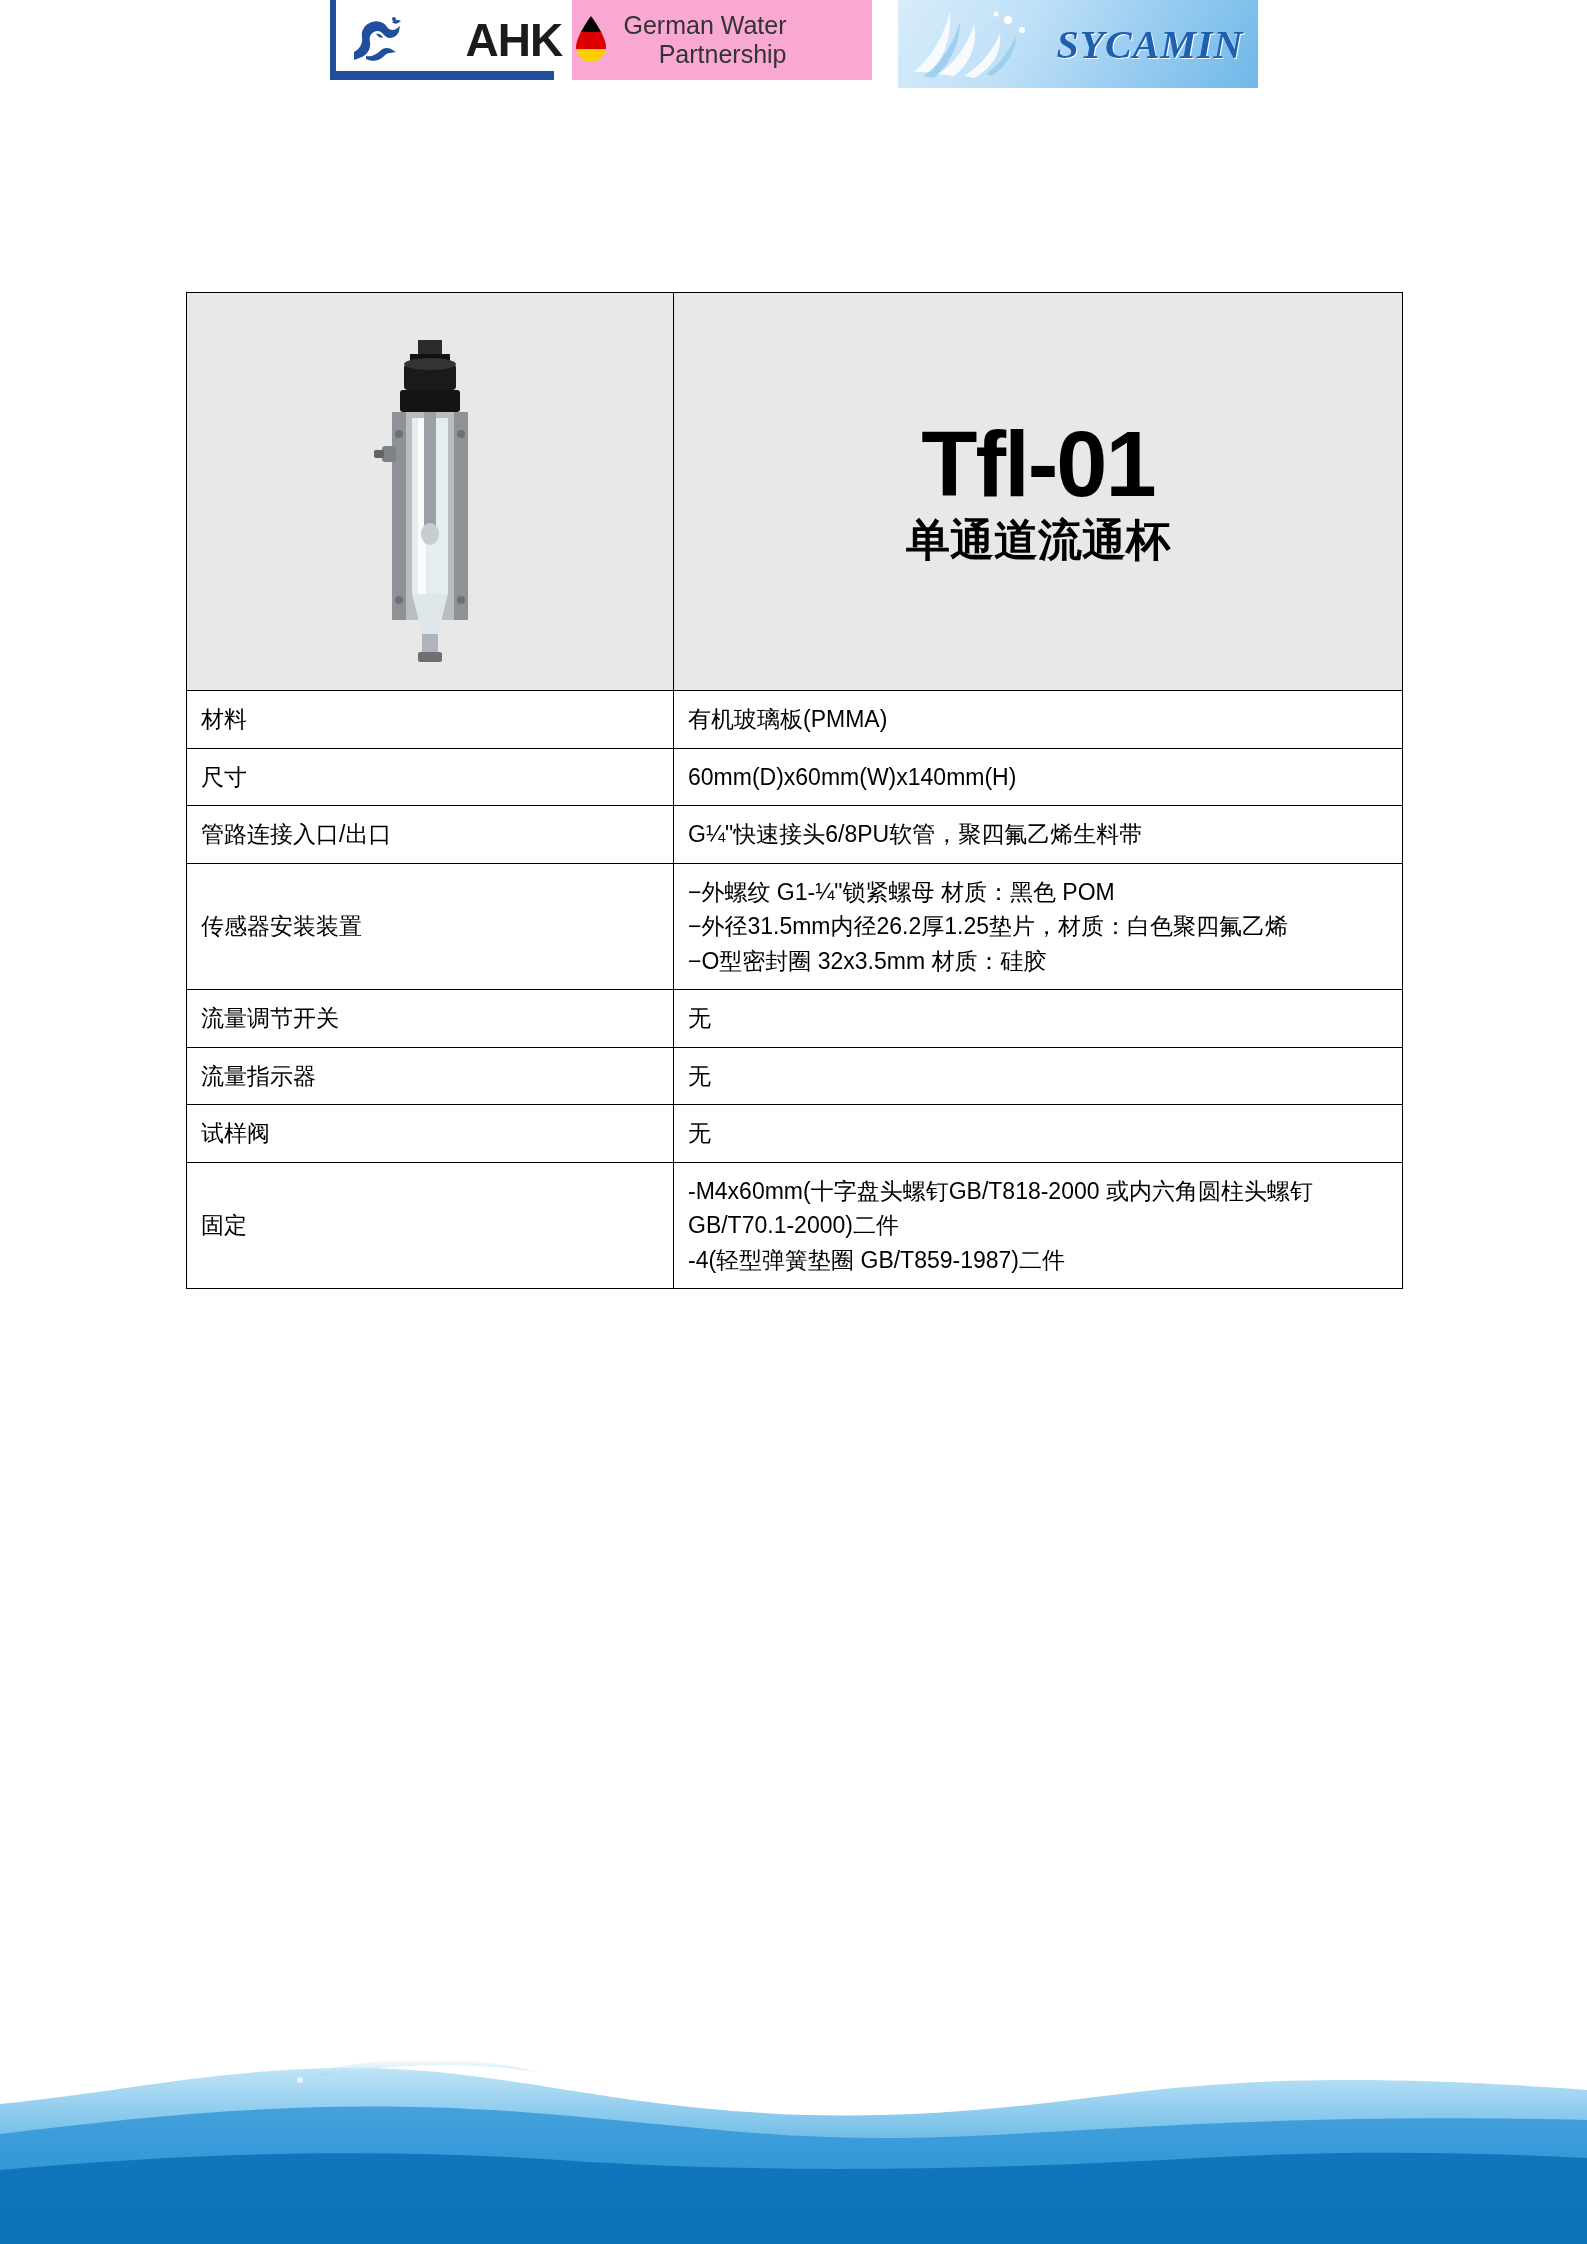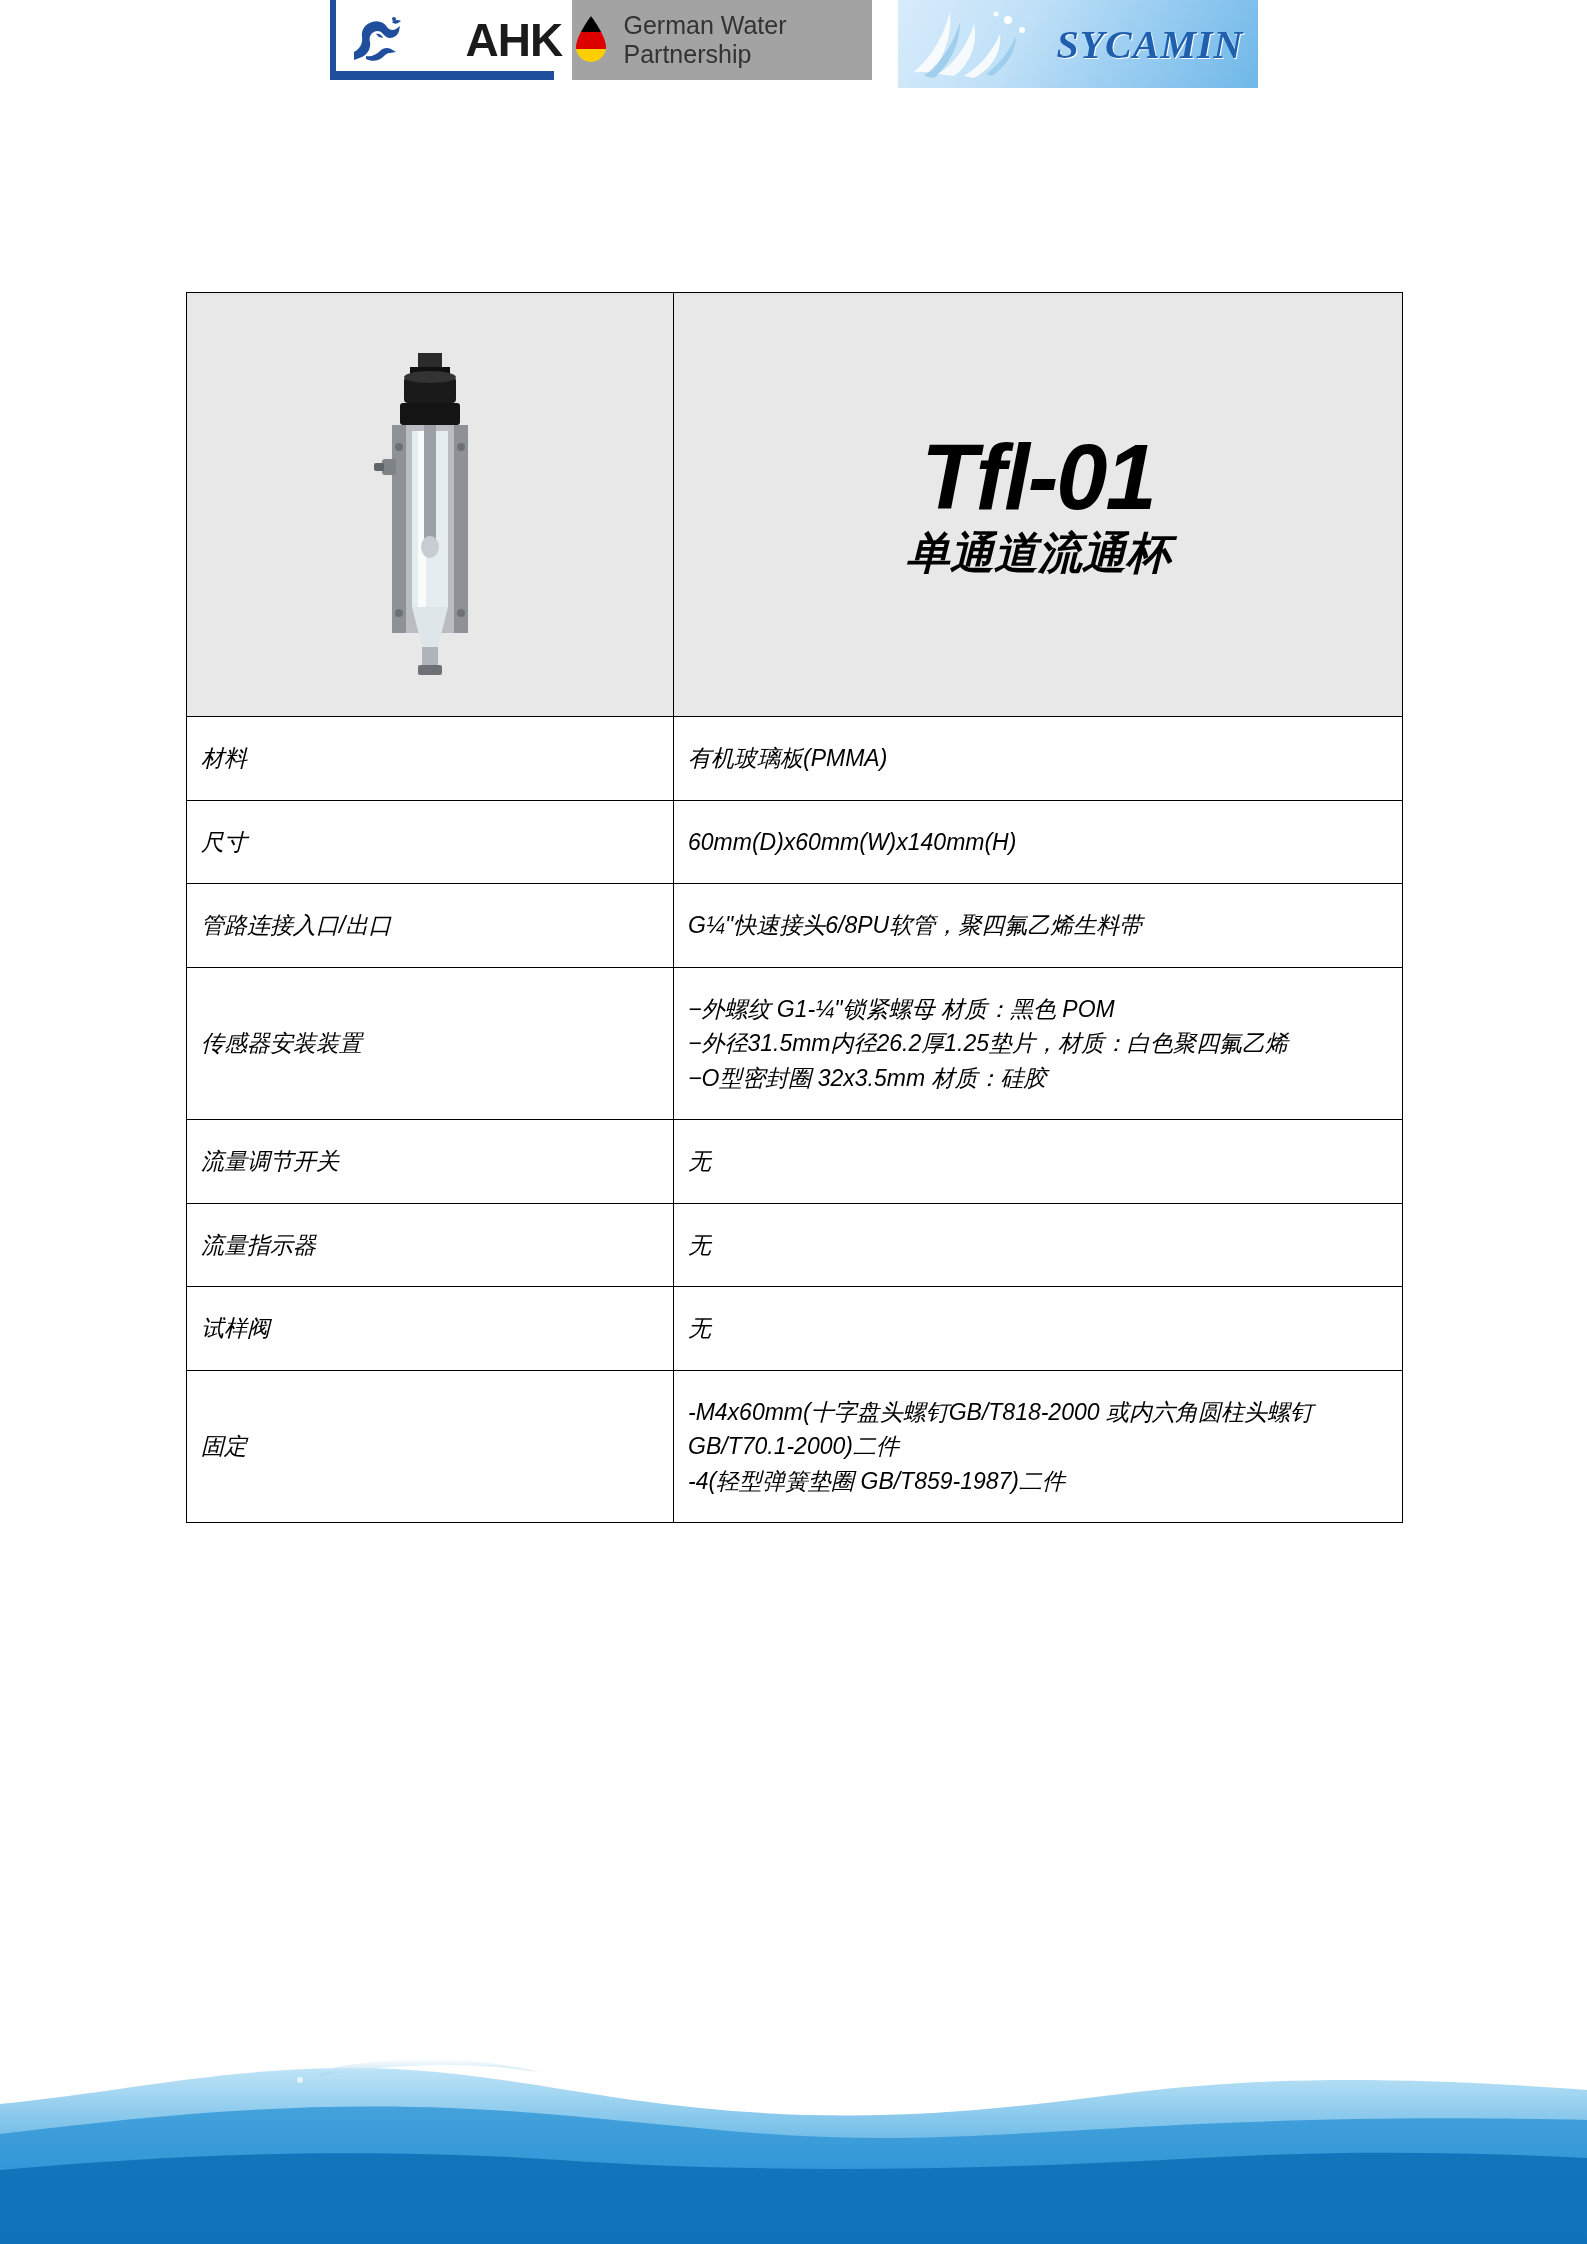--- a/index.html
+++ b/index.html
@@ -66,22 +66,23 @@
     height: 9px;
     background: #1f4f9c;
   }
 
   
   .logo-gwp {
     width: 300px;
     height: 80px;
     display: flex;
     align-items: center;
-    background: #a3a3a3;
+    background: #f9a8d4;
     margin-left: 18px;
+    text-align: right;
   }
   .logo-gwp .flag-drop {
     width: 38px;
     height: 52px;
     margin-right: 14px;
     position: relative;
   }
   .logo-gwp .gwp-text {
     font-family: "Liberation Sans", sans-serif;
     font-size: 25px;
@@ -121,25 +122,24 @@
   .spec-table {
     position: absolute;
     left: 186px;
     top: 292px;
     width: 1216px;
     border-collapse: collapse;
     table-layout: fixed;
   }
   .spec-table td {
     border: 1.5px solid #000;
-    padding: 24px 14px;
+    padding: 11px 14px;
     font-size: 23px;
     vertical-align: middle;
     line-height: 1.5;
-    font-style: italic;
   }
   .col-label { width: 487px; }
   .col-value { width: 729px; }
 
   .hero-left {
     background: #e8e8e8;
     height: 375px;
     text-align: center;
     padding: 0;
   }

